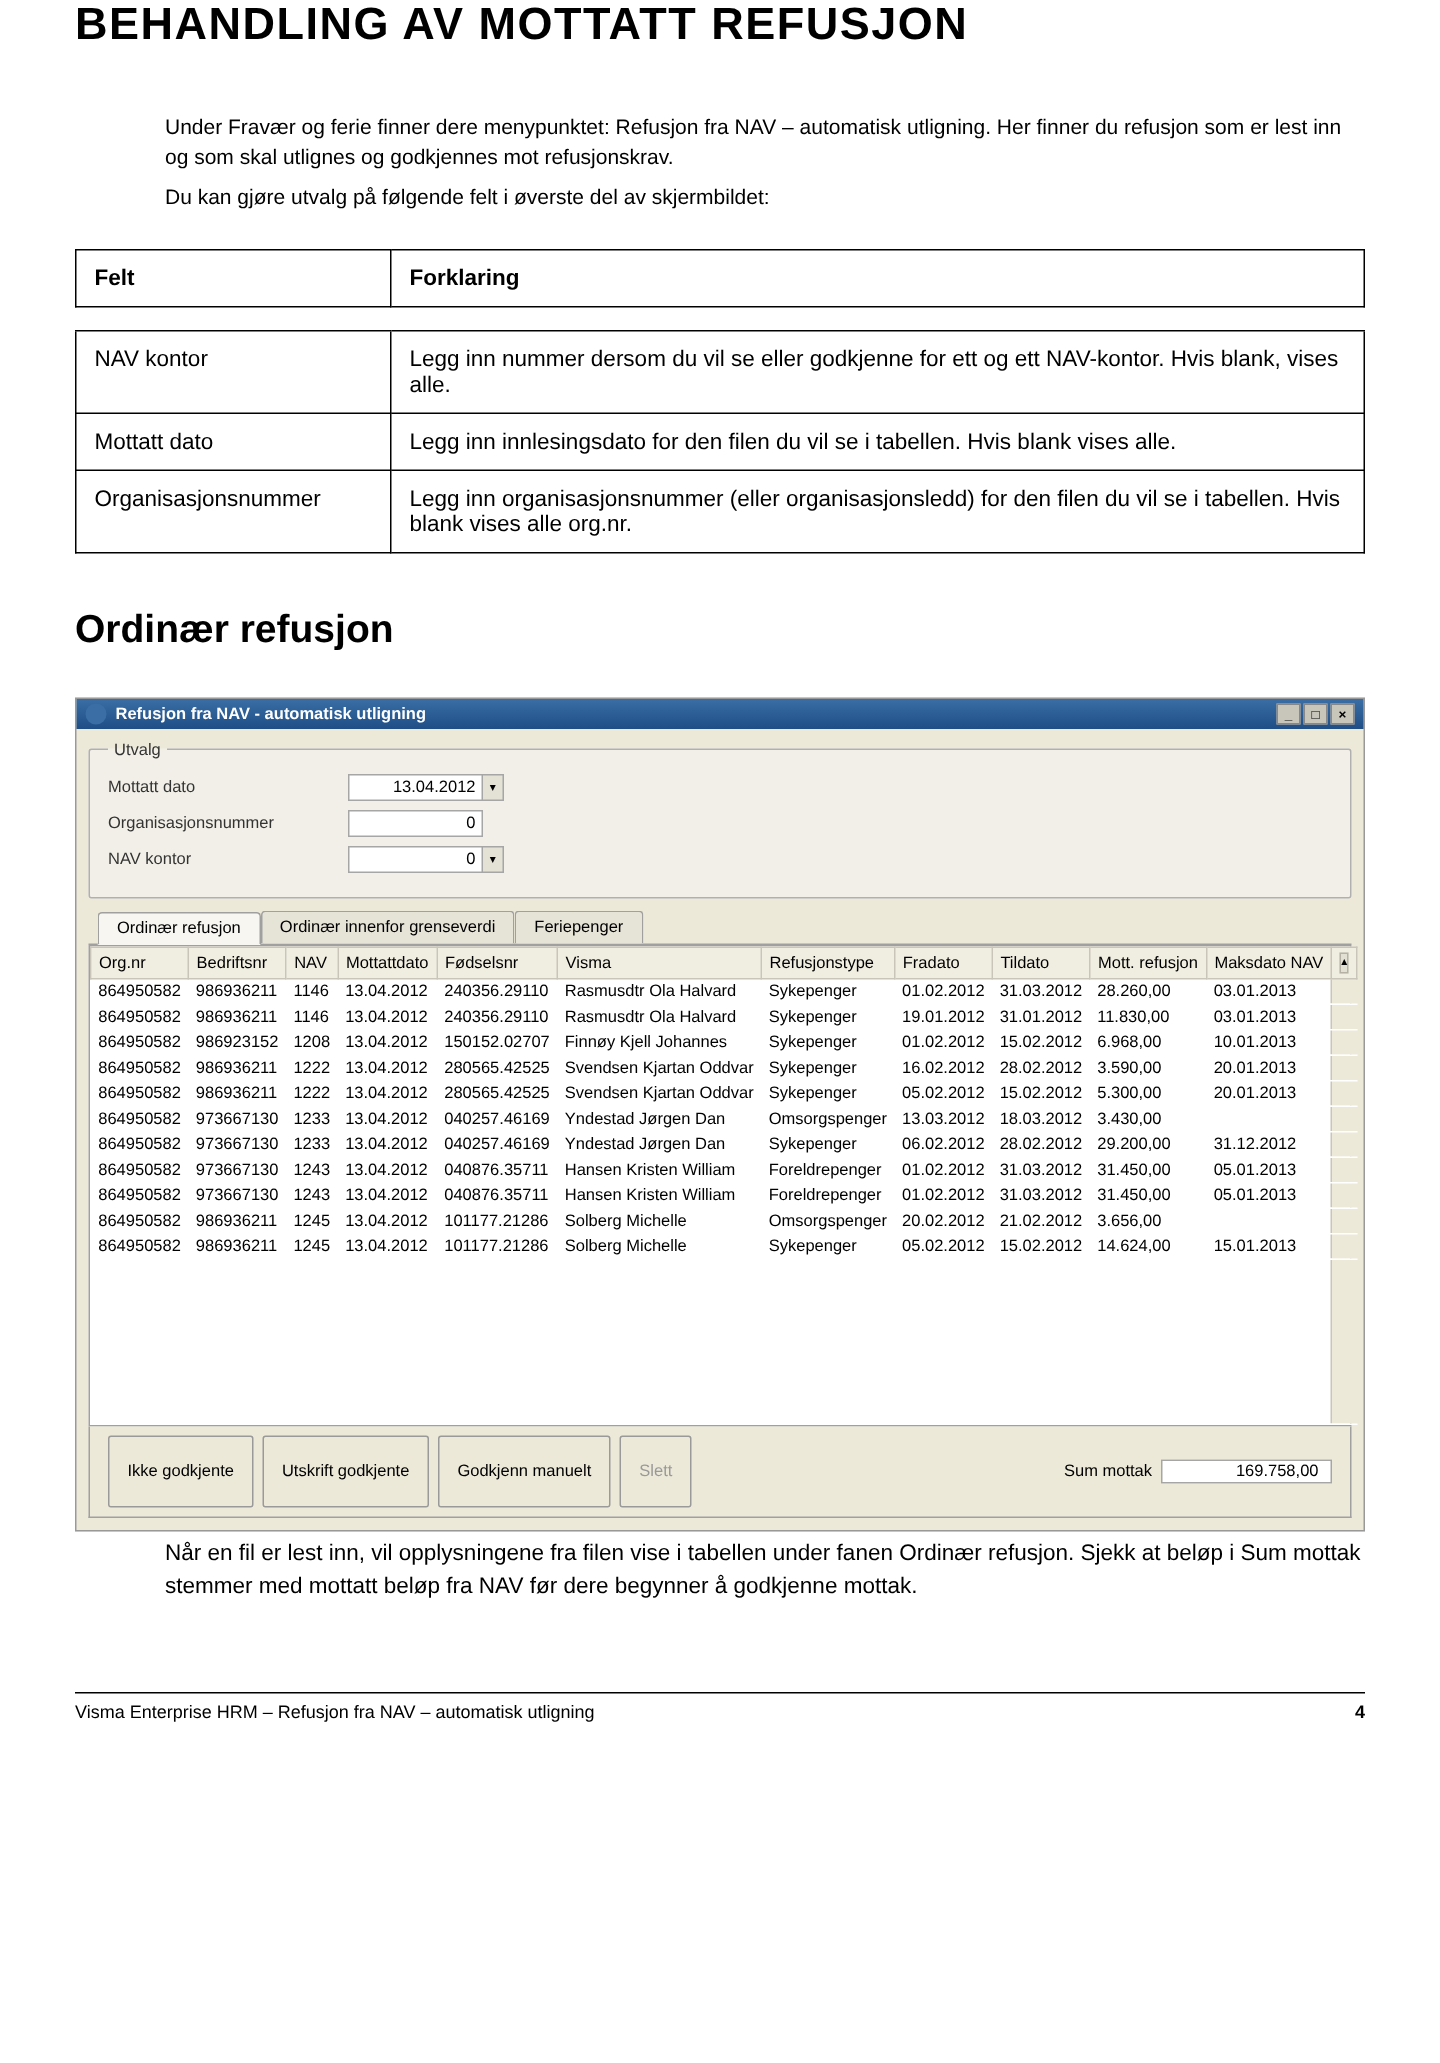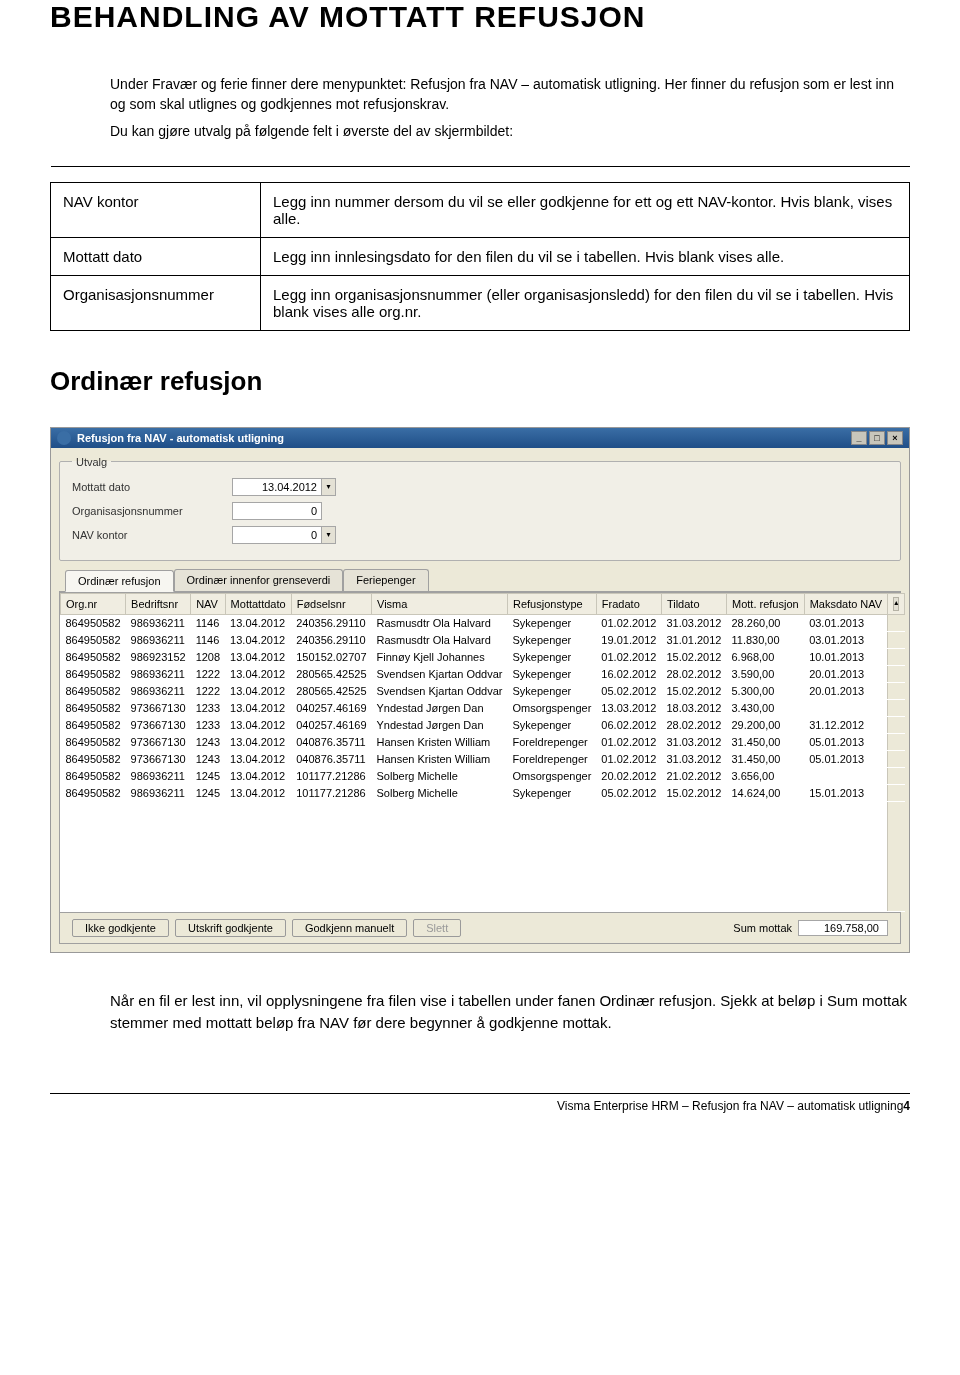--- a/index.html
+++ b/index.html
@@ -5,21 +5,21 @@
 *{box-sizing:border-box;margin:0;padding:0}
 body{font-family:Arial,Helvetica,sans-serif;background:#fff;color:#000;width:960px;margin:0 auto;padding:0 50px}
 h1{font-size:30px;font-weight:bold;letter-spacing:1px;margin-bottom:40px}
 h2{font-size:26px;font-weight:bold;margin:35px 0 20px}
 .intro{margin-left:60px;font-size:14px;line-height:1.45;margin-bottom:25px}
 .intro p{margin-bottom:6px}
 .definition-table{width:100%;border-collapse:collapse;font-size:15px}
 .definition-table td{border:1px solid #000;padding:10px 12px;vertical-align:top}
 .definition-table tr.sep td{padding:0;height:16px;border-left:none;border-right:none}
 .definition-table td:first-child{width:210px}
-.below-text{margin-left:60px;font-size:15px;line-height:1.45;margin-top:37px}
+.below-text{margin-left:60px;font-size:15px;line-height:1.45;margin-top:4px}
 .app-shot{background:#ece9d8;border:1px solid #999;margin-top:30px;font-family:Tahoma,Arial,sans-serif;font-size:11px;color:#000}
 .app-title{background:linear-gradient(#3a6ea5,#1f4e87);color:#fff;display:flex;align-items:center;padding:3px 6px;font-size:11px;font-weight:bold}
 .app-title .t{flex:1}
 .winbtn{width:16px;height:14px;background:#c8c6bb;border:1px solid #888;margin-left:2px;display:flex;align-items:center;justify-content:center;font-size:9px;font-weight:bold;color:#000}
 .panel{border:1px solid #b0b0b0;background:#f1efe7;margin:8px;padding:10px 12px;border-radius:2px}
 .panel legend{font-size:11px;padding:0 4px;color:#333}
 .frow{display:flex;align-items:center;margin-bottom:6px}
 .frow label{width:160px;font-size:11px;color:#333}
 .inp{border:1px solid #a6a6a6;background:#fff;height:18px;padding:1px 4px;font-size:11px}
 .spin{background:#e4e1d5;border:1px solid #a6a6a6;border-left:none;width:14px;height:18px;font-size:8px;text-align:center;line-height:16px}
@@ -28,39 +28,43 @@
 .tab.active{background:#f7f6f1;position:relative;top:1px;border-bottom:1px solid #f7f6f1}
 .grid-wrap{background:#fff;border:1px solid #a0a0a0;margin:0 8px;font-size:11px}
 .grid{width:100%;border-collapse:collapse}
 .grid th{background:#f0ede1;border:1px solid #c9c6b9;padding:3px 5px;font-weight:normal;text-align:left;white-space:nowrap;font-size:11px}
 .grid td{border-bottom:1px solid #fff;padding:2px 5px;white-space:nowrap;font-size:11px}
 .grid td.r,.grid th.r{text-align:left}
 .scroll-col{width:16px;background:#ece9d8;border-left:1px solid #c9c6b9}
 .scroll-up{height:14px;background:#e2dfd3;border:1px solid #b5b2a5;font-size:8px;text-align:center}
 .padspace{height:110px}
 .bottom-bar{background:#ece9d8;padding:6px 12px;margin:0 8px 8px;border:1px solid #a0a0a0;border-top:none;display:flex;align-items:center;gap:6px}
-.btn{background:#ece9d8;border:1px solid #9a9a9a;padding:2px 12px;font-size:11px;border-radius:2px}
+.btn{background:#ece9d8;border:1px solid #9a9a9a;padding:17px 12px;font-size:11px;border-radius:2px}
 .btn.disabled{color:#999}
 .sumlbl{margin-left:auto;font-size:11px}
-.sumval{border:1px solid #a6a6a6;background:#fff;padding:1px 8px;font-size:11px;text-align:right;width:90px}
-.footer{border-top:1px solid #000;margin-top:60px;padding-top:5px;display:flex;justify-content:flex-end;font-size:12px}
+.sumval{border:1px solid #a6a6a6;background:#fff;padding:1px 8px;font-size:11px;text-align:right;width:114px}
+.footer{border-top:1px solid #000;margin-top:60px;padding-top:5px;display:flex;justify-content:space-between;font-size:12px}
 .ico{width:14px;height:14px;background:#3a6ea5;border-radius:50%;margin-right:6px;display:inline-block}
 </style>
 </head>
 <body>
 
 <h1>BEHANDLING AV MOTTATT REFUSJON</h1>
 
 <div class="intro">
   <p>Under Fravær og ferie finner dere menypunktet: Refusjon fra NAV – automatisk utligning. Her finner du refusjon som er lest inn og som skal utlignes og godkjennes mot refusjonskrav.</p>
   <p>Du kan gjøre utvalg på følgende felt i øverste del av skjermbildet:</p>
 </div>
 
 <table class="definition-table">
   <tbody>
+      <tr>
+    <td><b>Felt</b></td>
+    <td><b>Forklaring</b></td>
+  </tr>
   <tr class="sep">
         <td></td>
         <td></td>
       </tr>
   <tr>
     <td>NAV kontor</td>
     <td>Legg inn nummer dersom du vil se eller godkjenne for ett og ett NAV-kontor. Hvis blank, vises alle.</td>
   </tr>
   <tr>
     <td>Mottatt dato</td>

